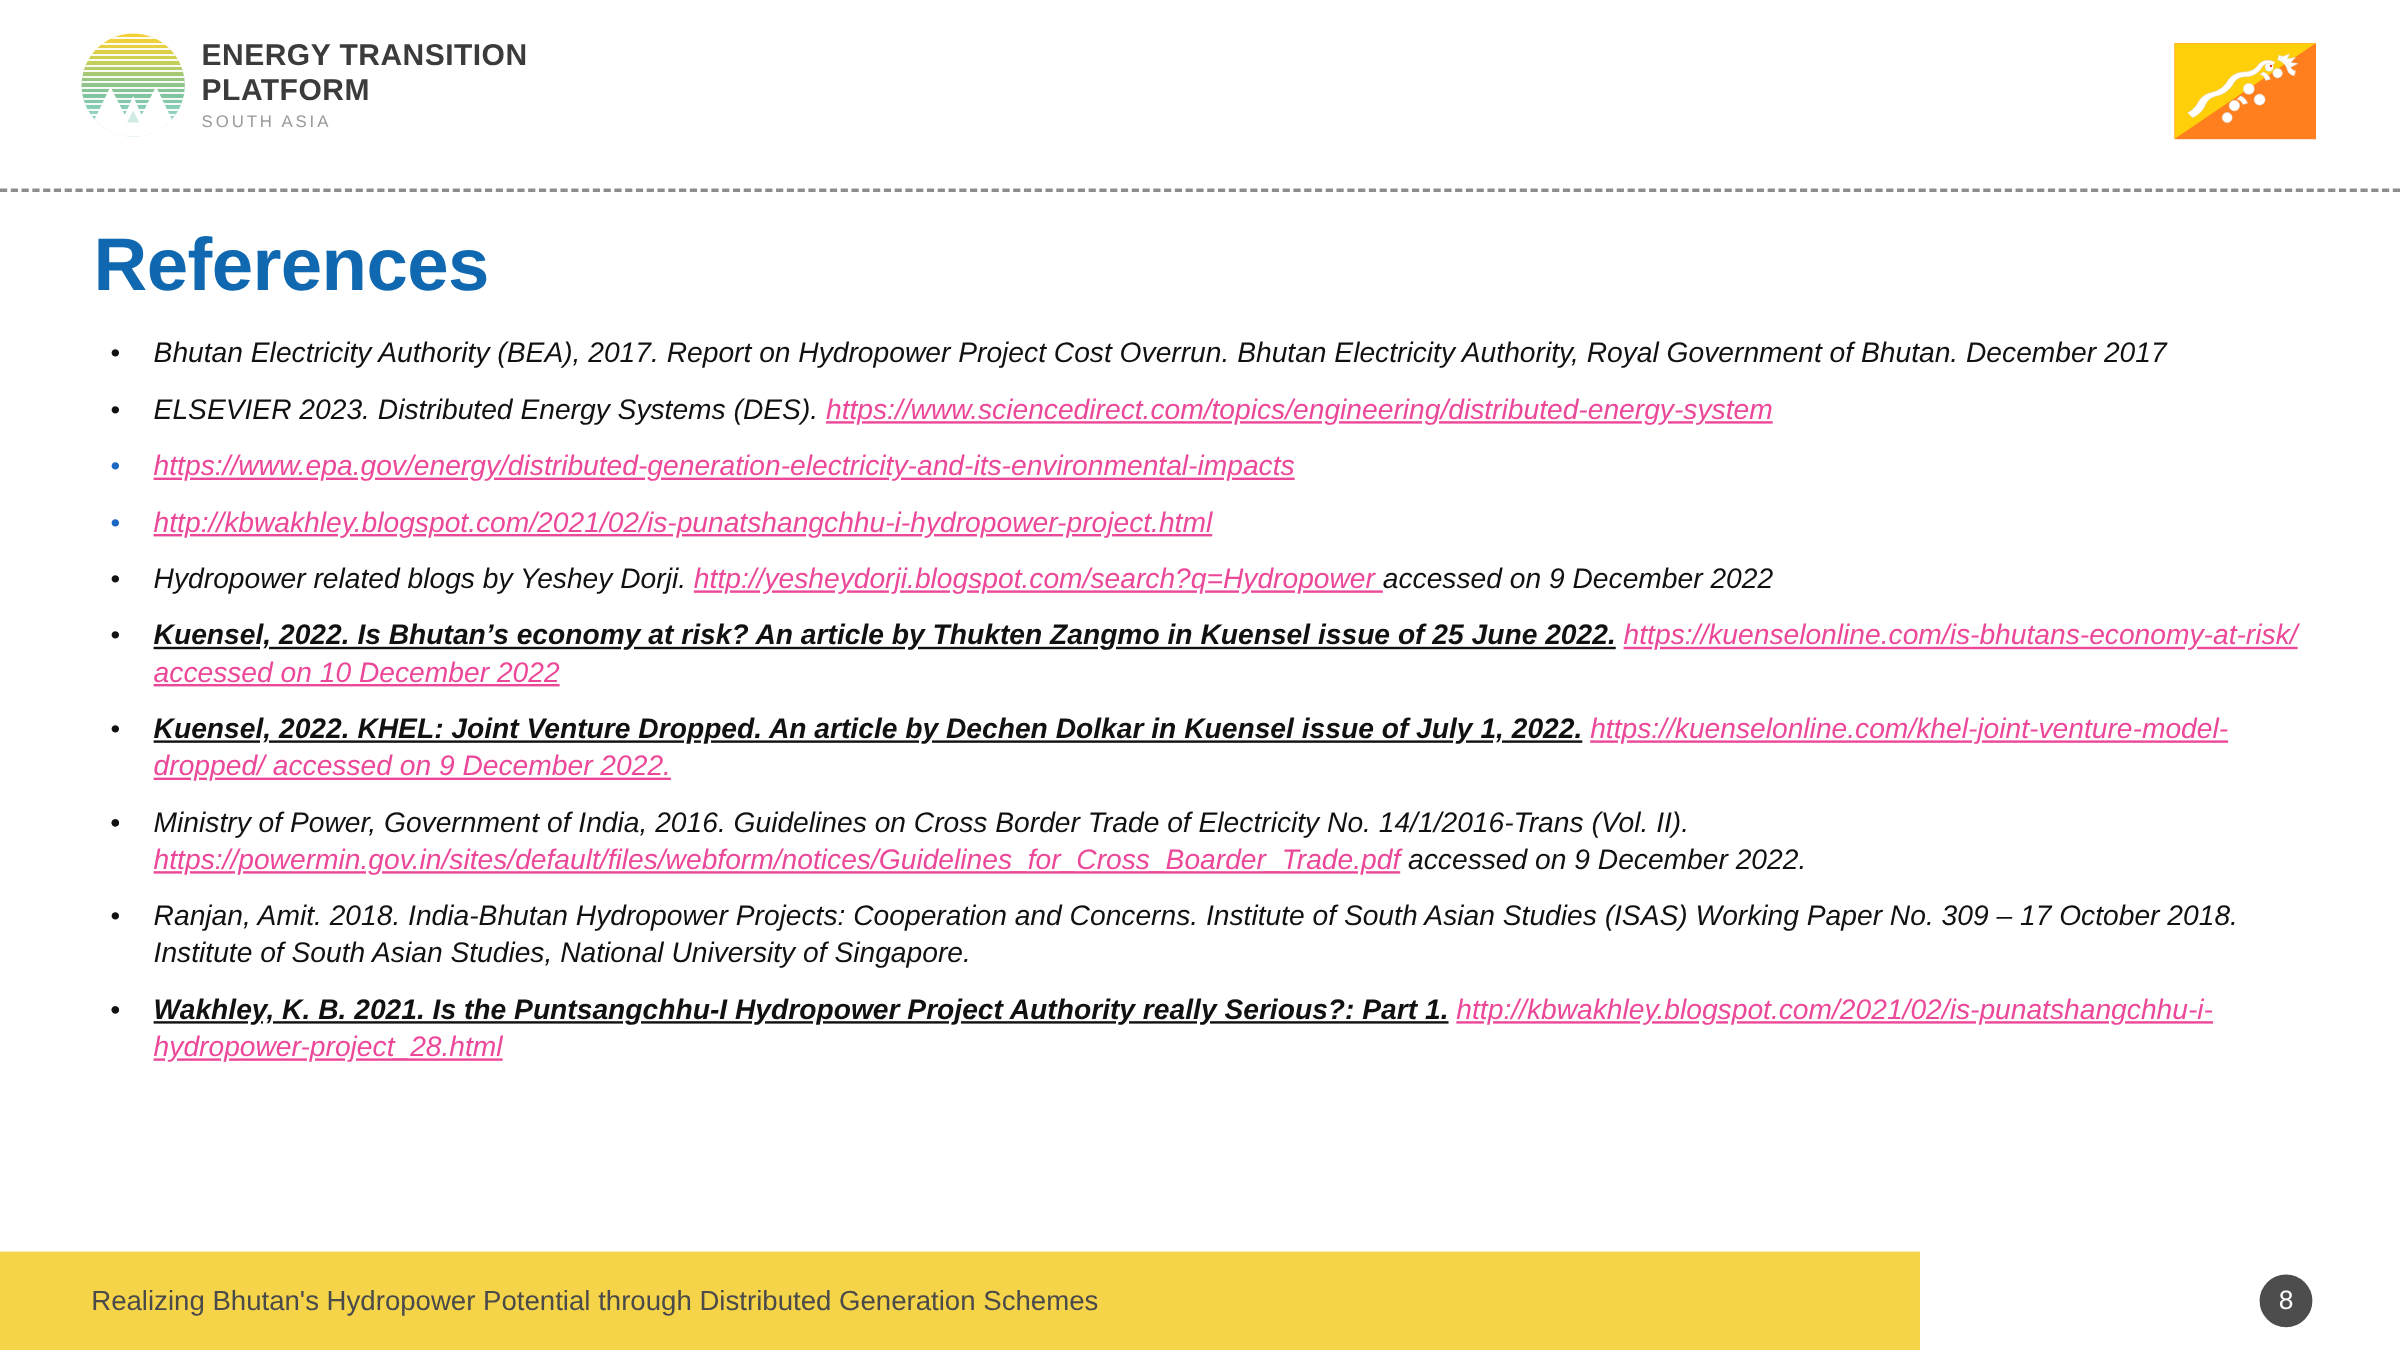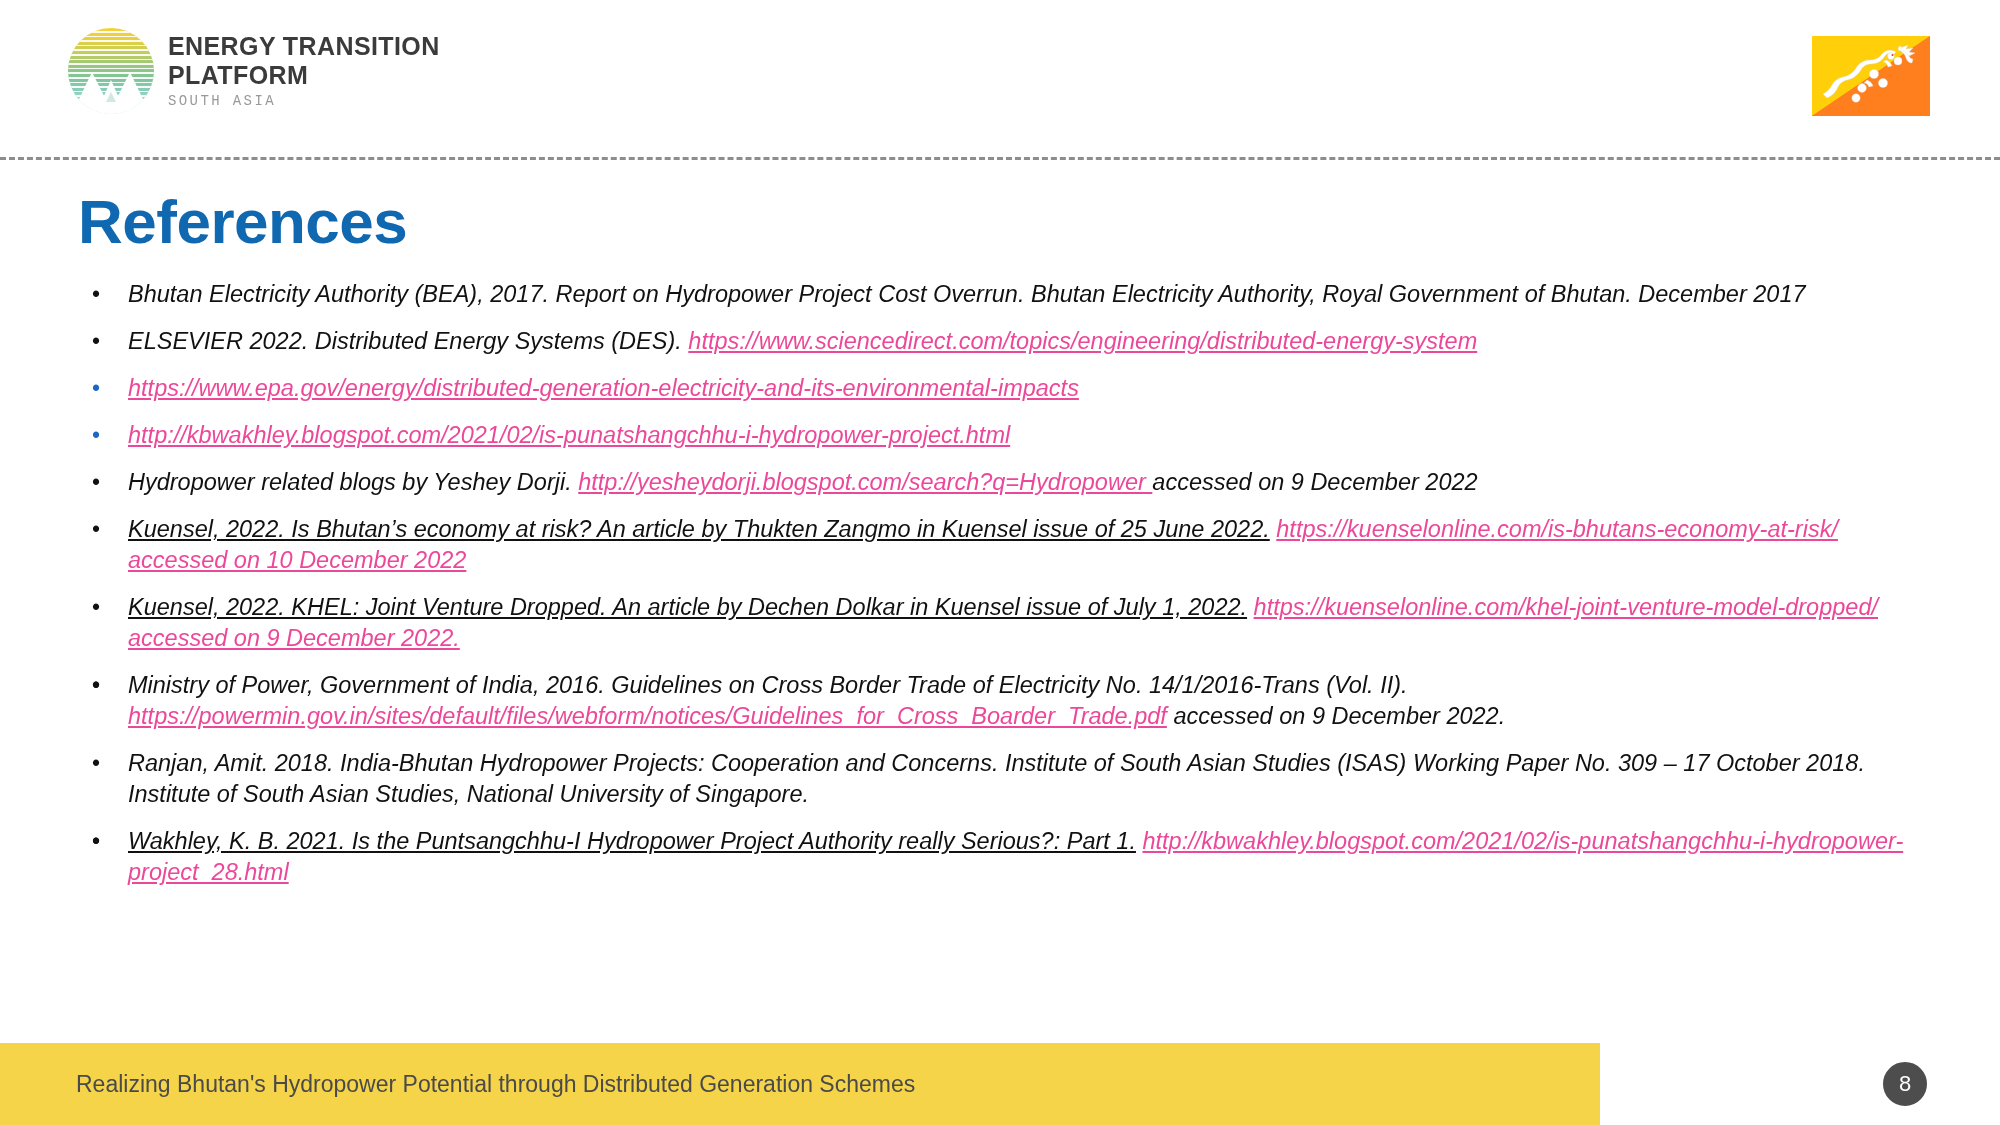--- a/index.html
+++ b/index.html
@@ -71,21 +71,21 @@
   }
   .logo-line1, .logo-line2 {
     font-family: "Liberation Sans", sans-serif;
     font-weight: bold;
     font-size: 25px;
     letter-spacing: 0.4px;
     color: #3b3b3b;
   }
   .logo-line2 { margin-top: 4px; }
   .logo-line3 {
-    font-family: Liberation Mono, monospace;
+    font-family: Liberation Sans, sans-serif;
     font-size: 14px;
     letter-spacing: 2.4px;
     color: #9a9a9a;
     margin-top: 6px;
   }
 
   .flag {
     position: absolute;
     left: 1812px;
     top: 36px;
@@ -149,21 +149,21 @@
     left: 20px;
     top: 0;
     font-style: normal;
     font-size: 23px;
     line-height: 31px;
     color: #111111;
   }
   .ref-item.link-bullet .bullet { color: #1b67c4; }
 
   .ln { color: #ec4899; text-decoration: underline; }
-  .uline { text-decoration: underline; }
+  .uline { text-decoration: underline; font-weight: bold; }
 
   
   .footer {
     position: absolute;
     left: 0;
     top: 1043px;
     width: 1600px;
     height: 82px;
     background: #f5d449;
   }
@@ -233,21 +233,21 @@
     </svg>
   </div>
 
   <div class="divider"></div>
 </div>
 
 <div class="page-title">References</div>
 
 <div class="ref-list">
     <div class="ref-item"><span class="bullet">•</span><span>Bhutan Electricity Authority (BEA), 2017. Report on Hydropower Project Cost Overrun. Bhutan Electricity Authority, Royal Government of Bhutan. December 2017</span></div>
-    <div class="ref-item"><span class="bullet">•</span><span>ELSEVIER 2022. Distributed Energy Systems (DES). </span><a class="ln" href="#">https://www.sciencedirect.com/topics/engineering/distributed-energy-system</a></div>
+    <div class="ref-item"><span class="bullet">•</span><span>ELSEVIER 2023. Distributed Energy Systems (DES). </span><a class="ln" href="#">https://www.sciencedirect.com/topics/engineering/distributed-energy-system</a></div>
     <div class="ref-item link-bullet"><span class="bullet">•</span><a class="ln" href="#">https://www.epa.gov/energy/distributed-generation-electricity-and-its-environmental-impacts</a></div>
     <div class="ref-item link-bullet"><span class="bullet">•</span><a class="ln" href="#">http://kbwakhley.blogspot.com/2021/02/is-punatshangchhu-i-hydropower-project.html</a></div>
     <div class="ref-item"><span class="bullet">•</span><span>Hydropower related blogs by Yeshey Dorji. </span><a class="ln" href="#">http://yesheydorji.blogspot.com/search?q=Hydropower </a><span>accessed on 9 December 2022</span></div>
     <div class="ref-item"><span class="bullet">•</span><span class="uline">Kuensel, 2022. Is Bhutan’s economy at risk? An article by Thukten Zangmo in Kuensel issue of 25 June 2022.</span><span> </span><a class="ln" href="#">https://kuenselonline.com/is-bhutans-economy-at-risk/ accessed on 10 December 2022</a></div>
     <div class="ref-item"><span class="bullet">•</span><span class="uline">Kuensel, 2022. KHEL: Joint Venture Dropped. An article by Dechen Dolkar in Kuensel issue of July 1, 2022.</span><span> </span><a class="ln" href="#">https://kuenselonline.com/khel-joint-venture-model-dropped/ accessed on 9 December 2022.</a></div>
     <div class="ref-item"><span class="bullet">•</span></div>
     <div class="ref-item"><span class="bullet">•</span><span>Ministry of Power, Government of India, 2016. Guidelines on Cross Border Trade of Electricity No. 14/1/2016-Trans (Vol. II). </span><a class="ln" href="#">https://powermin.gov.in/sites/default/files/webform/notices/Guidelines_for_Cross_Boarder_Trade.pdf</a><span> accessed on 9 December 2022.</span></div>
     <div class="ref-item"><span class="bullet">•</span><span>Ranjan, Amit. 2018. India-Bhutan Hydropower Projects: Cooperation and Concerns. Institute of South Asian Studies (ISAS) Working Paper No. 309 – 17 October 2018. Institute of South Asian Studies, National University of Singapore.</span></div>
     <div class="ref-item"><span class="bullet">•</span></div>
     <div class="ref-item"><span class="bullet">•</span><span class="uline">Wakhley, K. B. 2021. Is the Puntsangchhu-I Hydropower Project Authority really Serious?: Part 1.</span><span> </span><a class="ln" href="#">http://kbwakhley.blogspot.com/2021/02/is-punatshangchhu-i-hydropower-project_28.html</a></div>

